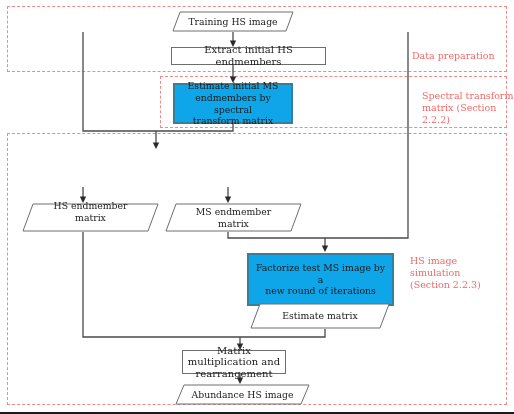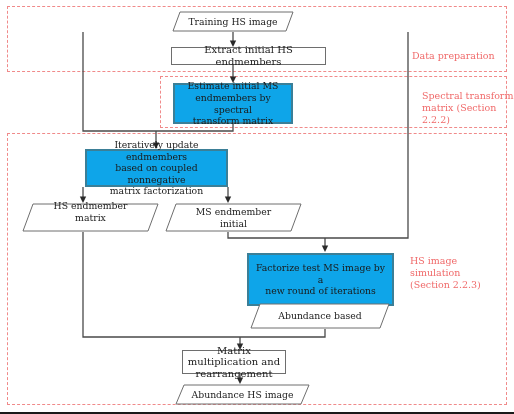--- a/index.html
+++ b/index.html
@@ -147,48 +147,45 @@
     <div class="dtext">Training HS image</div>
   </div>
 
 
   <div class="pbox" style="left:171px;top:47px;width:155px;height:18px;">Extract initial HS endmembers</div>
 
   <div class="tbox" style="left:173px;top:83px;width:120px;height:41px;white-space:pre-line;">Estimate initial MS
 endmembers by spectral
 transform matrix</div>
 
-  <div class="tbox" style="left:85px;top:149px;width:143px;height:38px;white-space:pre-line;">Iteratively update endmembers
-based on coupled nonnegative
-matrix factorization</div>
 
   <div class="dshape" style="left:22px;top:203px;width:137px;height:17px;">
     <svg width="137" height="29">
       <polygon points="11,1 136,1 126,28 1,28" fill="#ffffff" stroke="#6e6e6e" stroke-width="1"></polygon>
     </svg>
     <div class="dtext">HS endmember
 matrix</div>
   </div>
 
   <div class="dshape" style="left:165px;top:203px;width:137px;height:29px;">
     <svg width="137" height="29">
       <polygon points="11,1 136,1 126,28 1,28" fill="#ffffff" stroke="#6e6e6e" stroke-width="1"></polygon>
     </svg>
     <div class="dtext">MS endmember
-initial</div>
+matrix</div>
   </div>
 
   <div class="tbox" style="left:247px;top:253px;width:147px;height:53px;white-space:pre-line;">Factorize test MS image by a
 new round of iterations</div>
 
   <div class="dshape" style="left:250px;top:303px;width:140px;height:26px;">
     <svg width="140" height="26">
       <polygon points="10,1 139,1 130,25 1,25" fill="#ffffff" stroke="#6e6e6e" stroke-width="1"></polygon>
     </svg>
-    <div class="dtext">Abundance based</div>
+    <div class="dtext">Estimate matrix</div>
   </div>
 
   <div class="pbox" style="left:182px;top:350px;width:104px;height:24px;white-space:pre-line;">Matrix multiplication and
 rearrangement</div>
 
   <div class="dshape" style="left:175px;top:384px;width:135px;height:21px;">
     <svg width="135" height="21">
       <polygon points="9,1 134,1 126,20 1,20" fill="#ffffff" stroke="#6e6e6e" stroke-width="1"></polygon>
     </svg>
     <div class="dtext">Abundance HS image</div>

